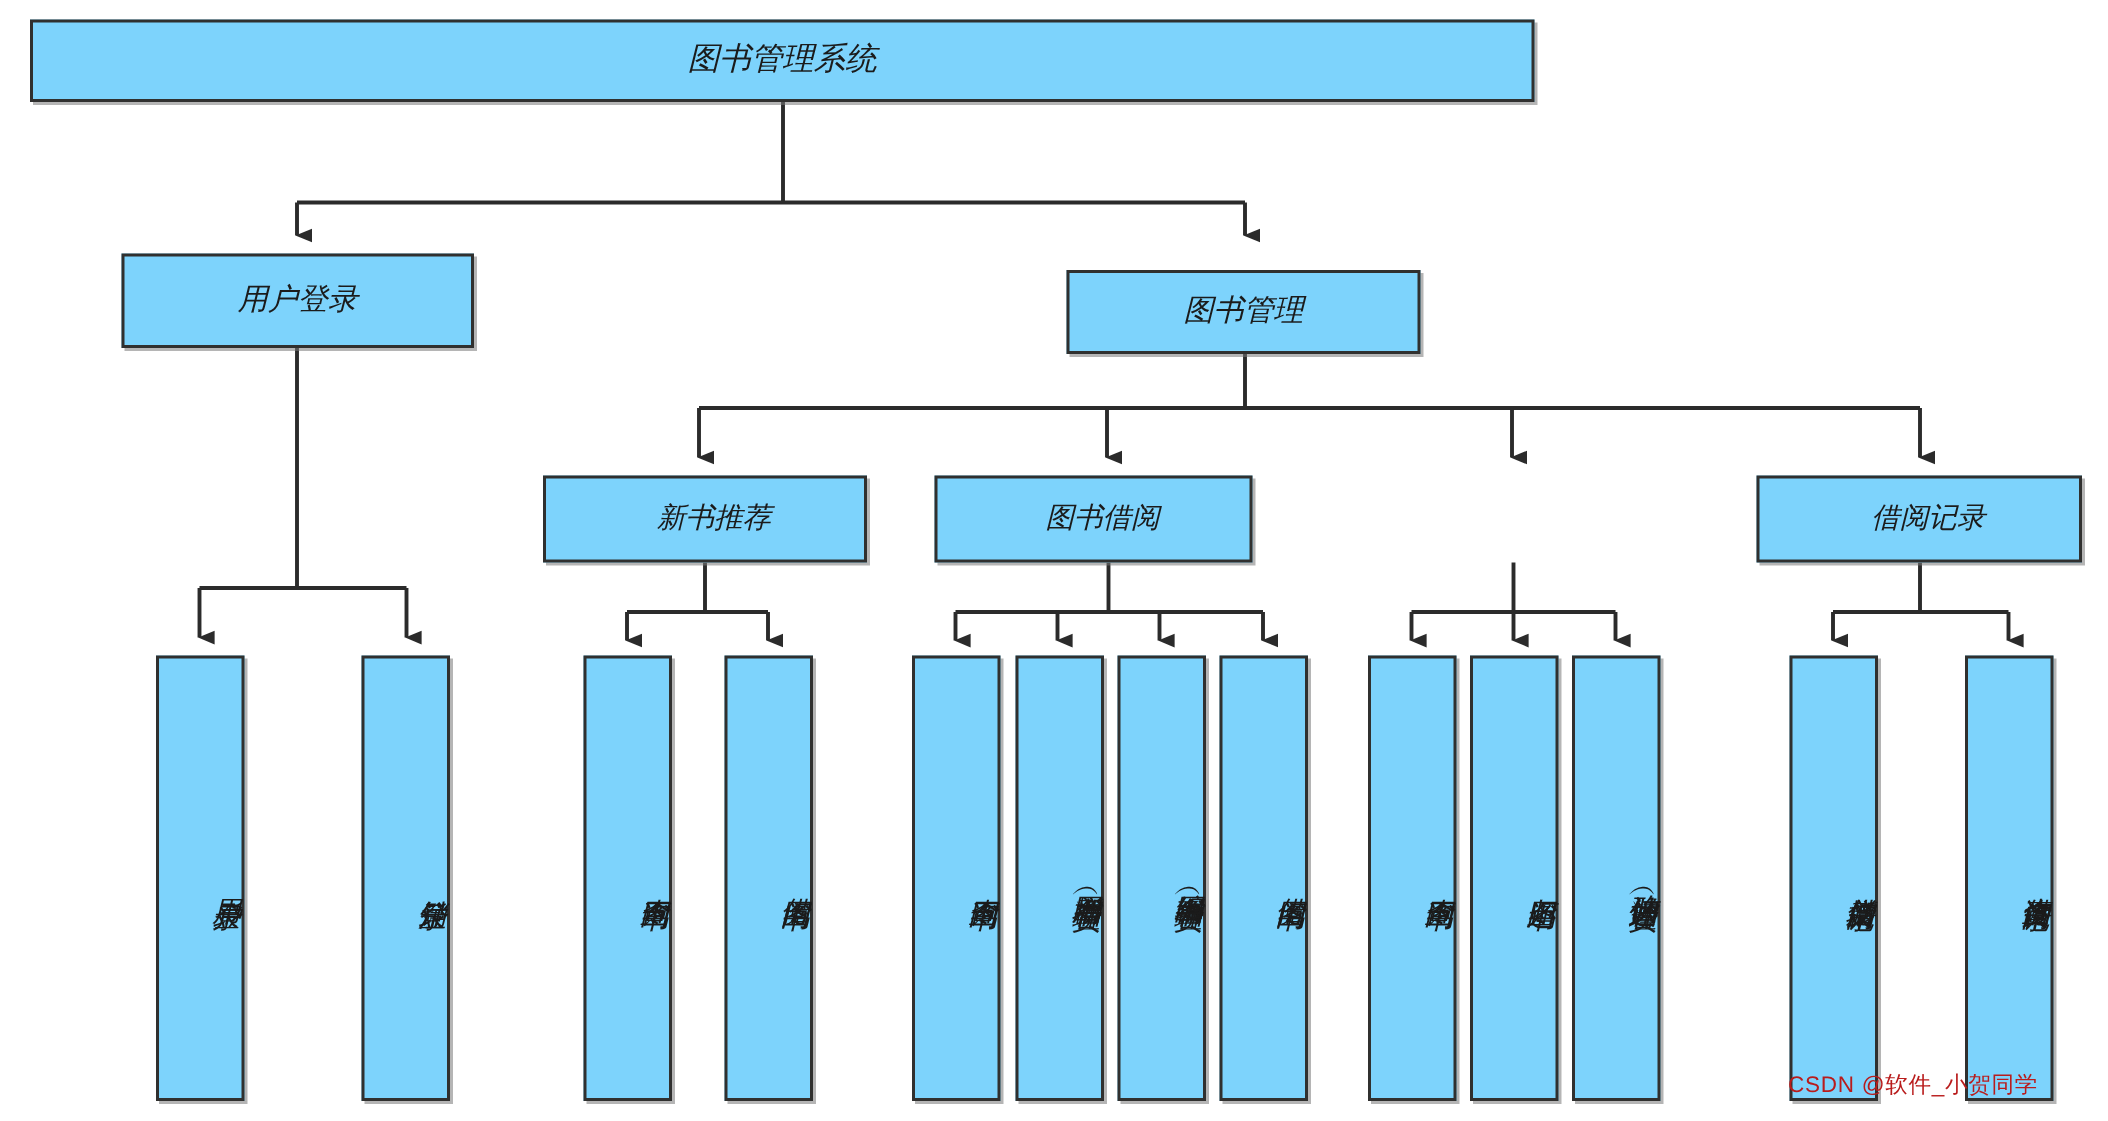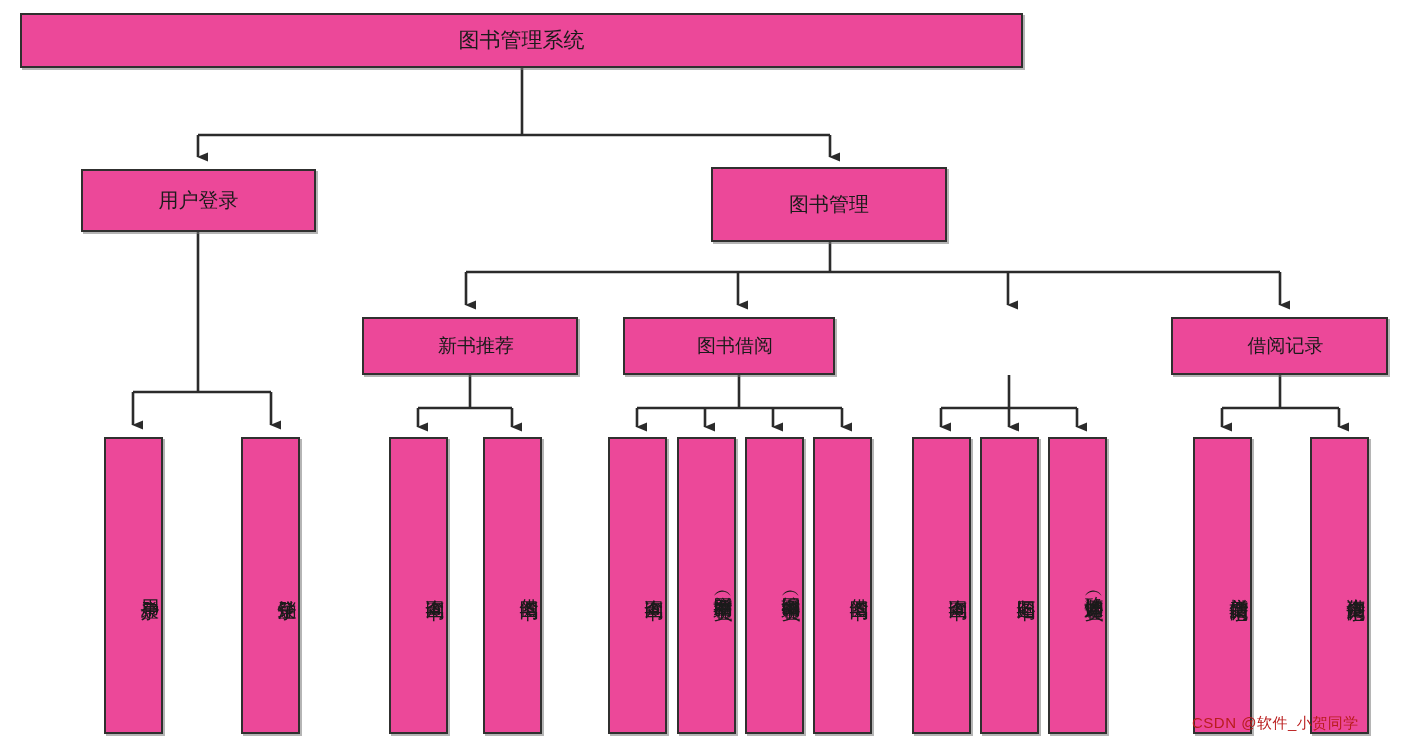--- a/index.html
+++ b/index.html
@@ -21,28 +21,29 @@
   #wires {
     position: absolute;
     left: 0;
     top: 0;
     width: 1405px;
     height: 747px;
   }
   .node {
     position: absolute;
     box-sizing: border-box;
-    background: #ec4899;
+    background: #7dd3fc;
     border: 2px solid #30302f;
     display: flex;
     align-items: center;
     justify-content: center;
     color: #1b1b1b;
     line-height: 1.18;
     text-align: left;
+    font-style: italic;
   }
   .node.shadowed {
     box-shadow: 2px 2px 0 0 rgba(120,120,120,0.55);
   }
   .node .lbl {
     display: block;
     white-space: pre;
   }
   .node.root { font-size: 21px; }
   .node.lvl2 { font-size: 20px; }
@@ -129,21 +130,21 @@
     </g>
   </svg>
 
   <div class="node root shadowed" style="left:20px; top:13px; width:1003px; height:55px;">
     <span class="lbl">图书管理系统</span>
   </div>
 
   <div class="node lvl2 shadowed" style="left:81px; top:169px; width:235px; height:63px;">
     <span class="lbl">用户登录</span>
   </div>
-  <div class="node lvl2 shadowed" style="left:711px; top:167px; width:236px; height:75px;">
+  <div class="node lvl2 shadowed" style="left:711px; top:180px; width:236px; height:56px;">
     <span class="lbl">图书管理</span>
   </div>
 
   <div class="node lvl3 shadowed" style="left:362px; top:317px; width:216px; height:58px;">
     <span class="lbl">新书推荐</span>
   </div>
   <div class="node lvl3 shadowed" style="left:623px; top:317px; width:212px; height:58px;">
     <span class="lbl">图书借阅</span>
   </div>
   <div class="node lvl3 shadowed" style="left:1171px; top:317px; width:217px; height:58px;">

